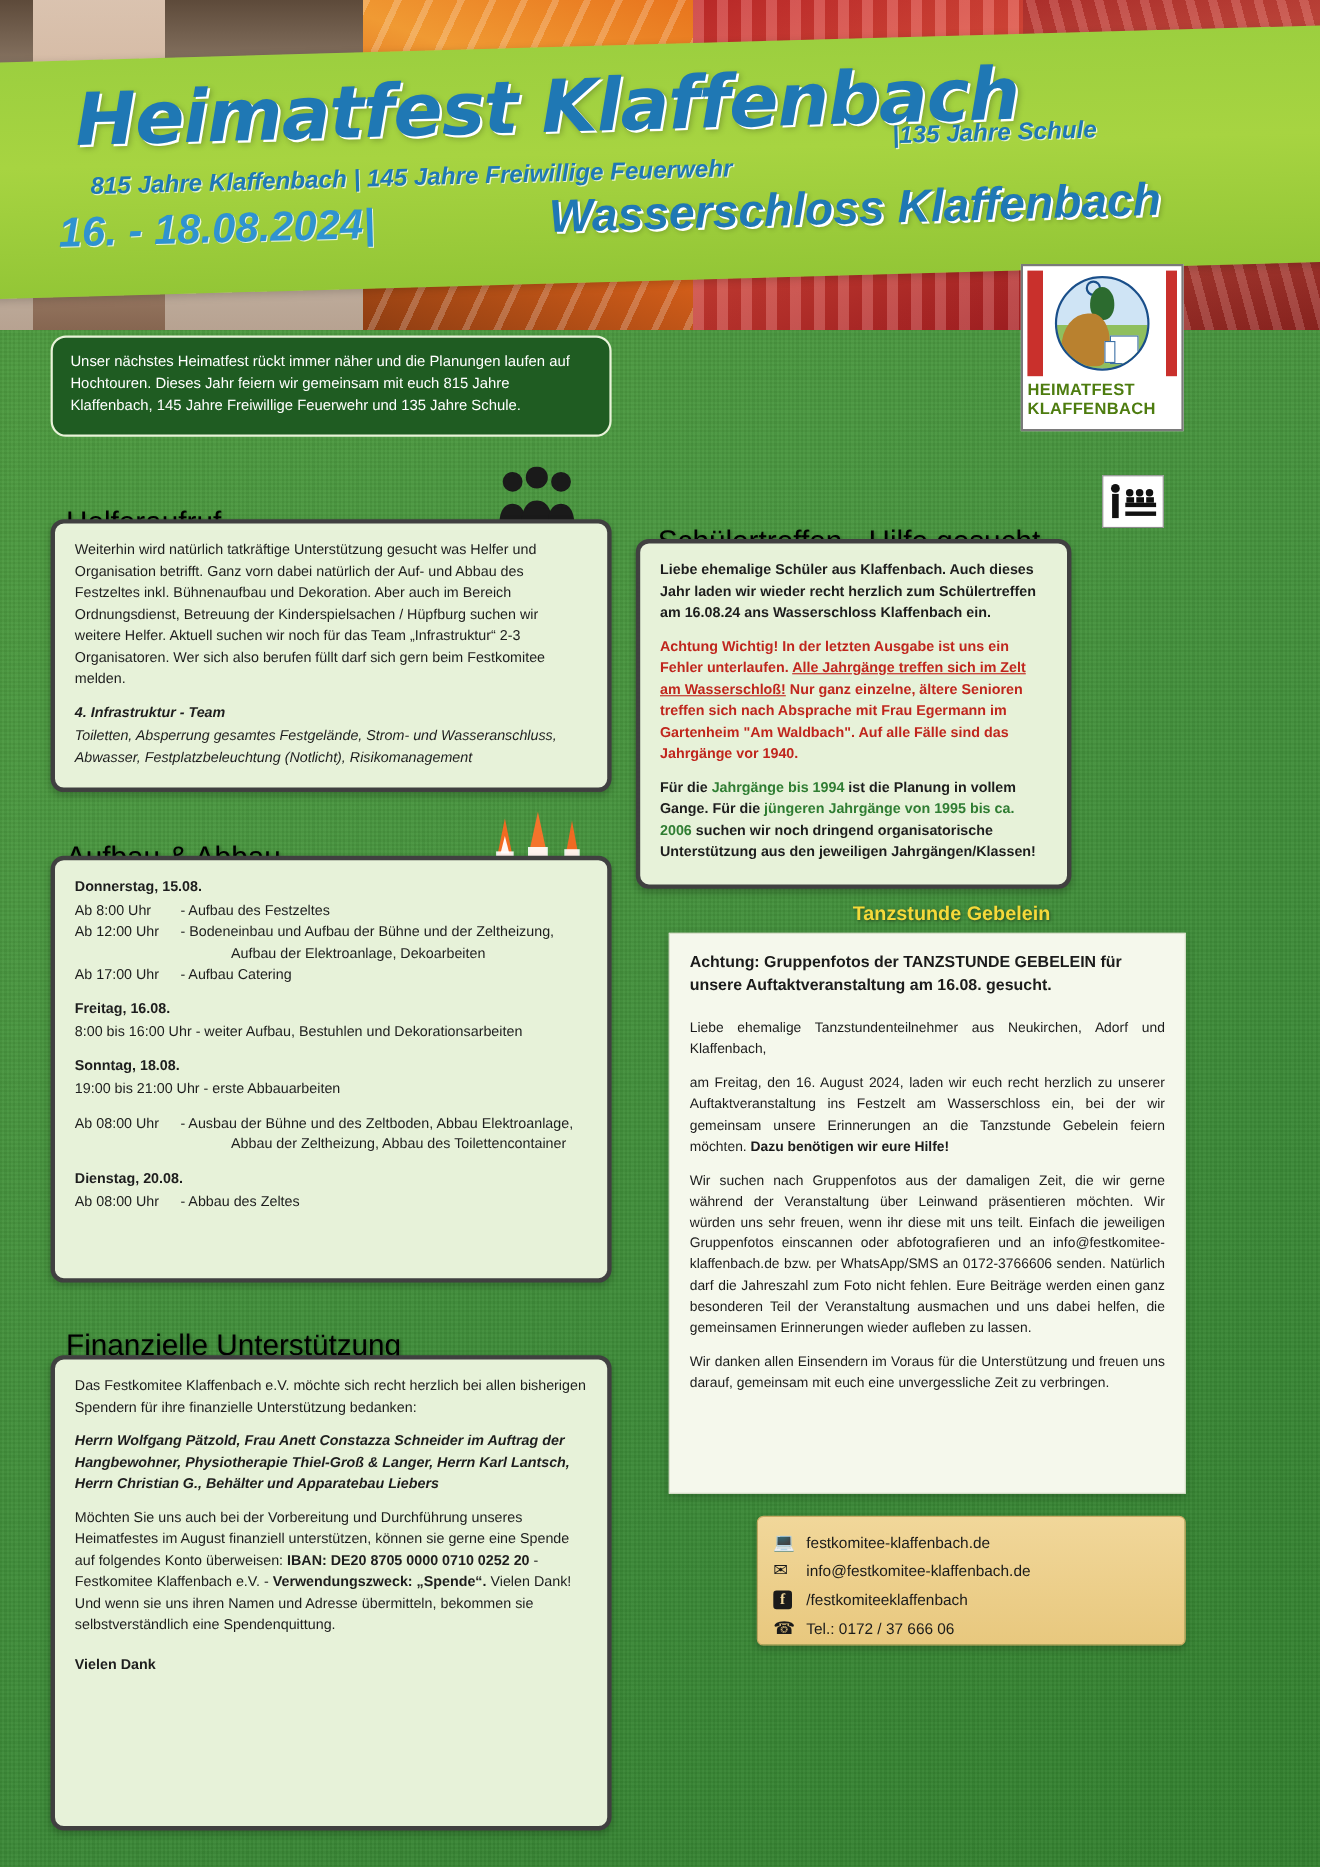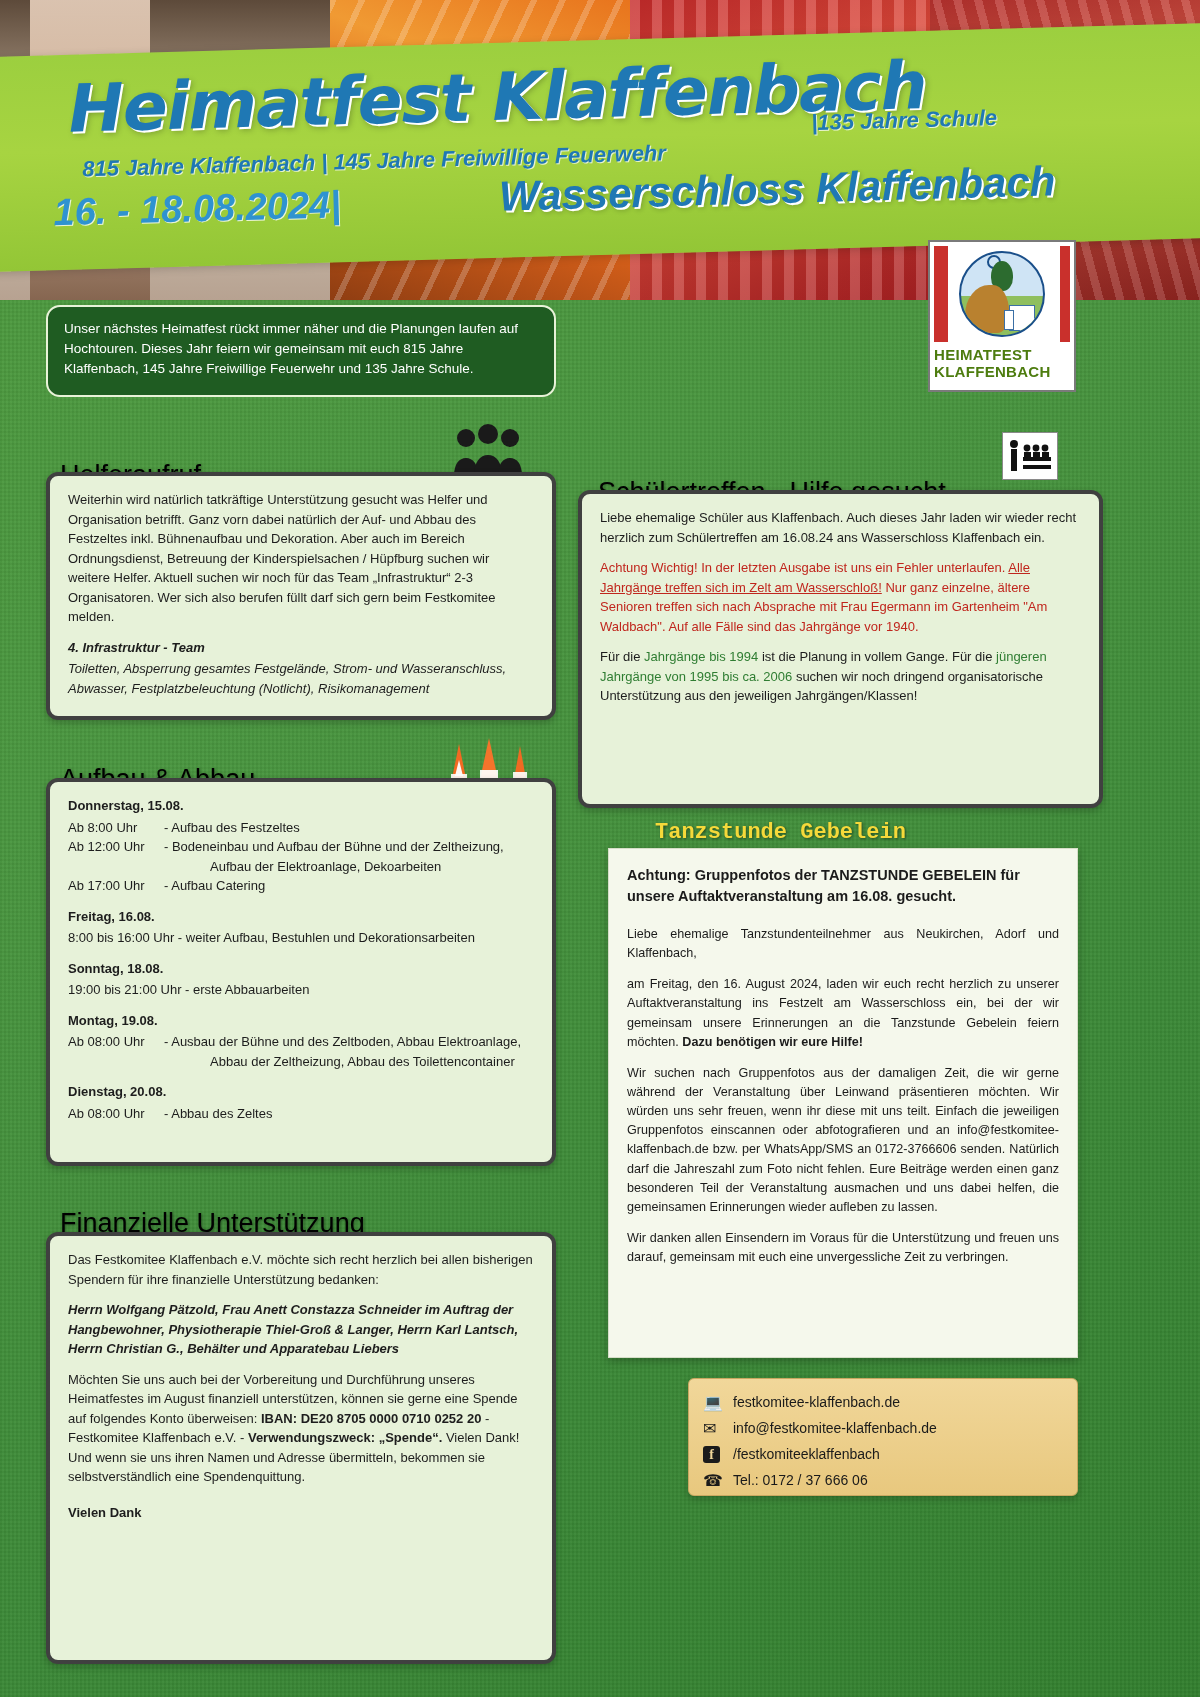--- a/index.html
+++ b/index.html
@@ -171,24 +171,23 @@
   .ico{ position:absolute; }
   .people-ico svg{ display:block; }
   .school-ico{
     width:56px; height:48px; background:#fff; border:1px solid #8a8a8a; padding:2px;
   }
   .cones{ width:110px; height:88px; }
 
   
   .tanz-title{
     position:absolute; left:655px; top:820px; width:420px;
-    color:#f5d93a; font-size:22px; font-weight:bold;
+    text-align:center; color:#f5d93a; font-size:18px; font-weight:bold;
     text-shadow:1px 1px 3px rgba(0,0,0,.5);
     white-space:nowrap;
-    font-family:Liberation Mono, monospace;
   }
   .tanz{
     position:absolute; left:608px; top:848px; width:470px; height:510px;
     background:#f5f8ec; border:1px solid #d6dec8;
     box-shadow:0 3px 8px rgba(0,0,0,.25);
     padding:16px 18px 14px;
     font-size:12.6px; line-height:1.52; color:#1b1b1b;
     text-align:justify;
   }
   .tanz .lead{ text-align:left; font-weight:bold; font-size:14.5px; line-height:1.45; margin:0 0 18px;}
@@ -321,21 +320,20 @@
         <span class="d">8:00 bis 16:00 Uhr - weiter Aufbau, Bestuhlen und Dekorationsarbeiten</span>
       </p>
     <div class="gap"></div>
 
     <p class="day">Sonntag, 18.08.</p>
     <p class="row">
         <span class="d">19:00 bis 21:00 Uhr - erste Abbauarbeiten</span>
       </p>
     <div class="gap"></div>
 
-    <p class="day">Montag, 19.08.</p>
     <p class="row">
         <span class="t">Ab 08:00 Uhr</span>
         <span class="d">- Ausbau der Bühne und des Zeltboden, Abbau Elektroanlage,</span>
       </p>
     <p class="row">
         <span class="t"></span>
         <span class="d" style="padding-left:46px">Abbau der Zeltheizung, Abbau des Toilettencontainer</span>
       </p>
     <div class="gap"></div>
 
@@ -366,21 +364,21 @@
     <rect x="18" y="22" width="28" height="4" fill="#111"></rect>
     <rect x="18" y="30" width="28" height="4" fill="#111"></rect>
     <circle cx="22" cy="13" r="3.4" fill="#111"></circle>
       <circle cx="31" cy="13" r="3.4" fill="#111"></circle>
       <circle cx="40" cy="13" r="3.4" fill="#111"></circle>
     <rect x="19" y="17" width="7" height="5" fill="#111"></rect>
       <rect x="28" y="17" width="7" height="5" fill="#111"></rect>
       <rect x="37" y="17" width="7" height="5" fill="#111"></rect>
   </svg>
 </div>
-<div class="panel" style="left:578px; top:490px; width:525px; height:318px;">
+<div class="panel" style="left:578px; top:490px; width:396px; height:318px;font-weight:bold;">
   <p>Liebe ehemalige Schüler aus Klaffenbach. Auch dieses Jahr laden wir wieder recht herzlich zum Schülertreffen am 16.08.24 ans Wasserschloss Klaffenbach ein.</p>
   <p class="red">
     <span>Achtung Wichtig! In der letzten Ausgabe ist uns ein Fehler unterlaufen. </span><span class="u">Alle Jahrgänge treffen sich im Zelt am Wasserschloß!</span><span> Nur ganz einzelne, ältere Senioren treffen sich nach Absprache mit Frau Egermann im Gartenheim "Am Waldbach". Auf alle Fälle sind das Jahrgänge vor 1940.</span>
   </p>
   <p>
     <span>Für die </span><span class="green-t">Jahrgänge bis 1994</span><span> ist die Planung in vollem Gange. Für die </span><span class="green-t">jüngeren Jahrgänge von 1995 bis ca. 2006</span><span> suchen wir noch dringend organisatorische Unterstützung aus den jeweiligen Jahrgängen/Klassen!</span>
   </p>
 </div>
 
 <div class="tanz-title">Tanzstunde Gebelein</div>

